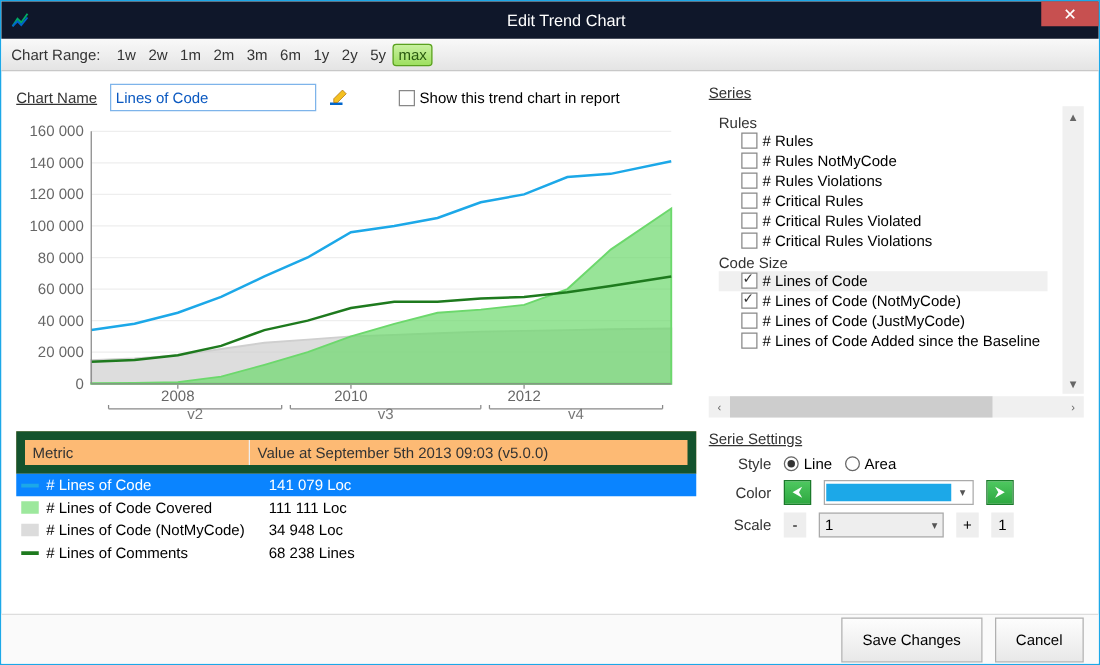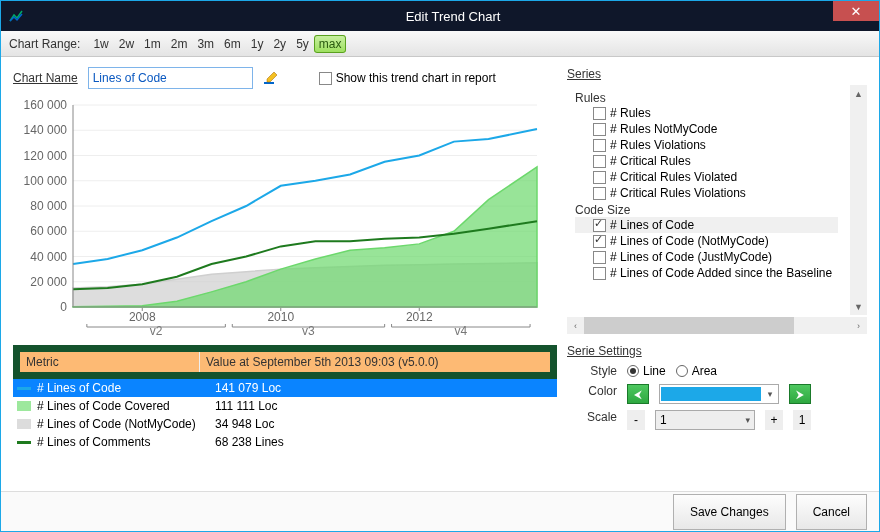--- a/index.html
+++ b/index.html
@@ -28,29 +28,29 @@
 .metric-row{display:flex;align-items:center;padding:2px 4px;gap:4px}
 .metric-row.sel{background:#0a84ff;color:#fff}
 .swatch{width:14px;height:3px;display:inline-block}
 .swatch.area{height:10px}
 .mname{width:176px;padding-left:2px}
 .right{width:300px;display:flex;flex-direction:column}
 .sec-label{text-decoration:underline;color:#333;margin-bottom:4px}
 .series-box{border:none;height:230px;display:flex}
 .tree{flex:1;padding:4px 12px 4px 8px;overflow:hidden}
 .tree-group{color:#333;margin-top:2px}
-.tree-item{display:flex;align-items:center;gap:4px;padding:1px 0 1px 18px}
+.tree-item{display:flex;gap:4px;padding:1px 0 1px 18px}
 .tree-item.sel{background:#f0f0f0}
 .scrollbar-v{width:17px;background:#f0f0f0;display:flex;flex-direction:column;align-items:center}
 .sb-btn{width:17px;height:17px;display:flex;align-items:center;justify-content:center;color:#666;font-size:9px;cursor:pointer}
 .sb-track{flex:1;background:#f0f0f0}
 .scrollbar-h{height:17px;background:#f0f0f0;display:flex;align-items:center;margin-top:2px}
 .sb-thumb{height:17px;background:#cdcdcd;width:210px}
 .settings{margin-top:10px}
-.srow{display:flex;align-items:flex-start;margin:6px 0;gap:10px}
+.srow{display:flex;align-items:center;margin:6px 0;gap:10px}
 .srow .lbl{width:50px;text-align:right;color:#333}
 .radio{width:12px;height:12px;border:1px solid #666;border-radius:50%;display:inline-flex;align-items:center;justify-content:center}
 .radio.on::after{content:"";width:6px;height:6px;background:#333;border-radius:50%}
 .arrow-btn{width:22px;height:20px;background:linear-gradient(#4ec860,#2ea840);border:1px solid #1a7a2a;color:#fff;display:flex;align-items:center;justify-content:center;cursor:pointer;font-size:11px}
 .color-sel{width:120px;height:20px;border:1px solid #aaa;display:flex;align-items:center;padding:1px}
 .color-sw{flex:1;height:14px;background:#1ca8e8;margin-right:2px}
 .cs-arrow{width:14px;text-align:center;color:#555;font-size:9px}
 .scale-sel{width:100px;height:20px;border:1px solid #aaa;padding:2px 4px;display:flex;align-items:center;justify-content:space-between;background:#eee}
 .mini-btn{width:18px;height:20px;background:#eee;display:flex;align-items:center;justify-content:center;cursor:pointer}
 .footer{height:40px;border-top:1px solid #ddd;display:flex;align-items:center;justify-content:flex-end;padding:0 12px;gap:10px;background:#fafafa}

